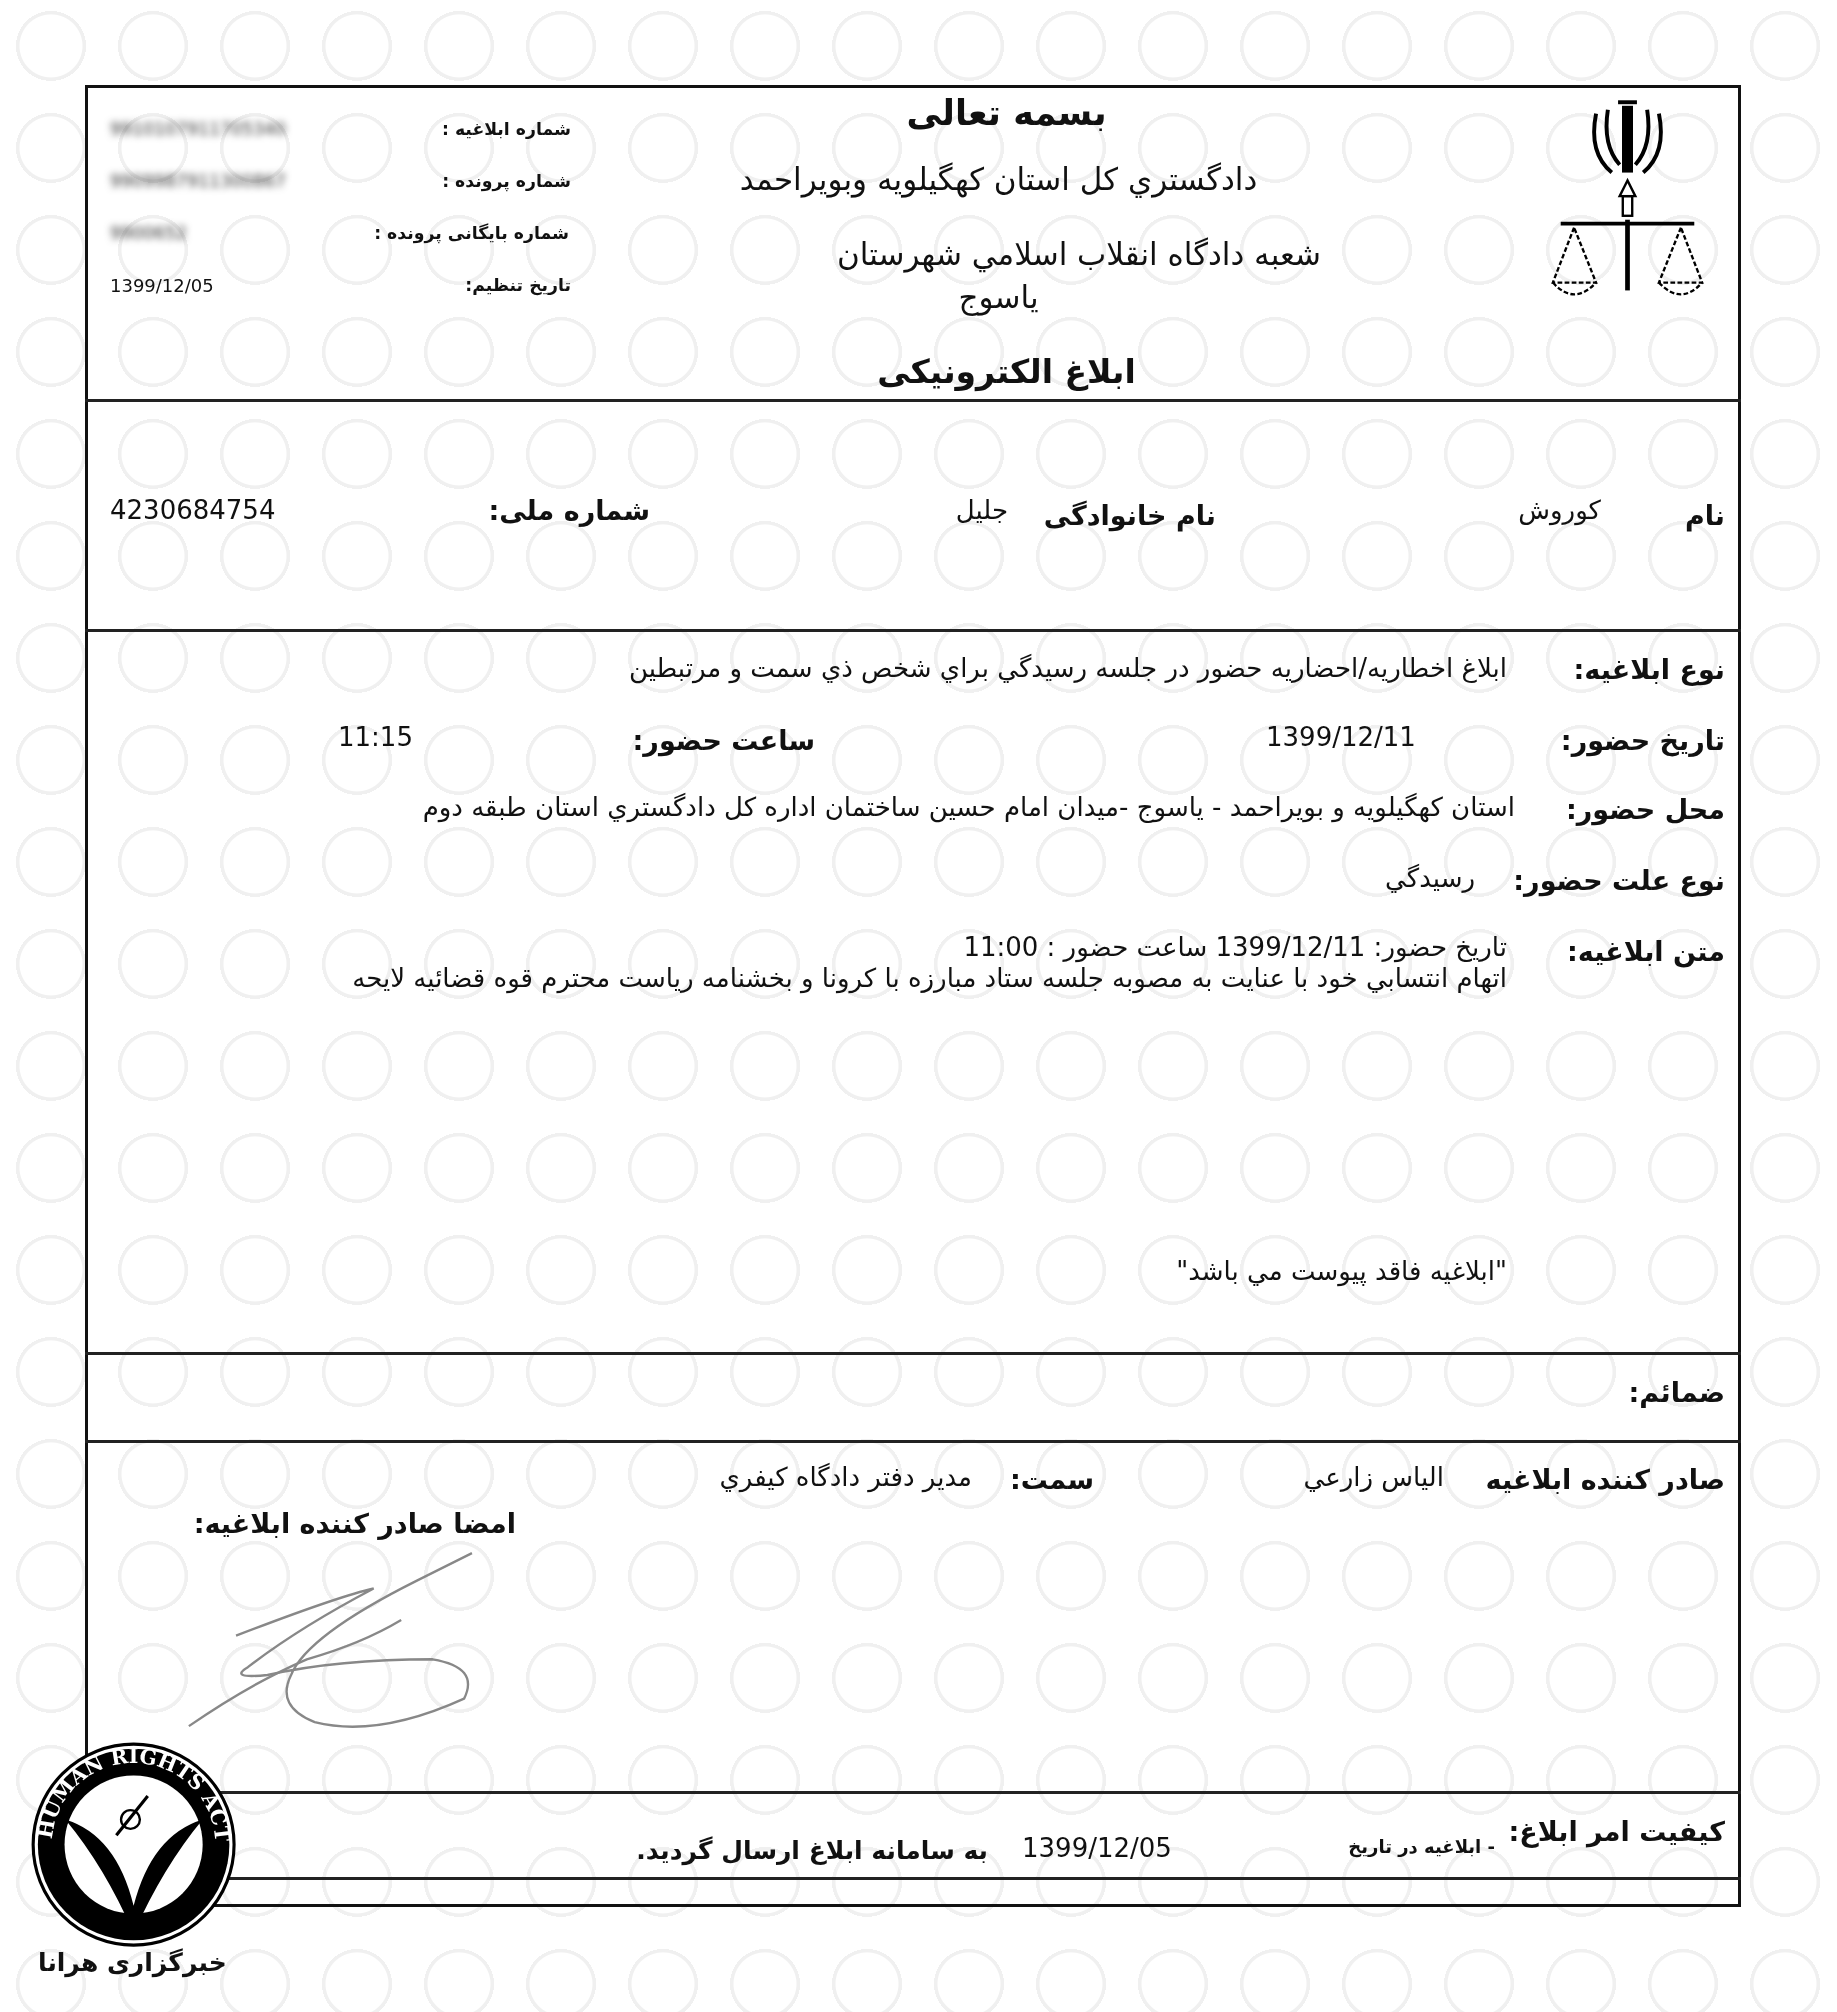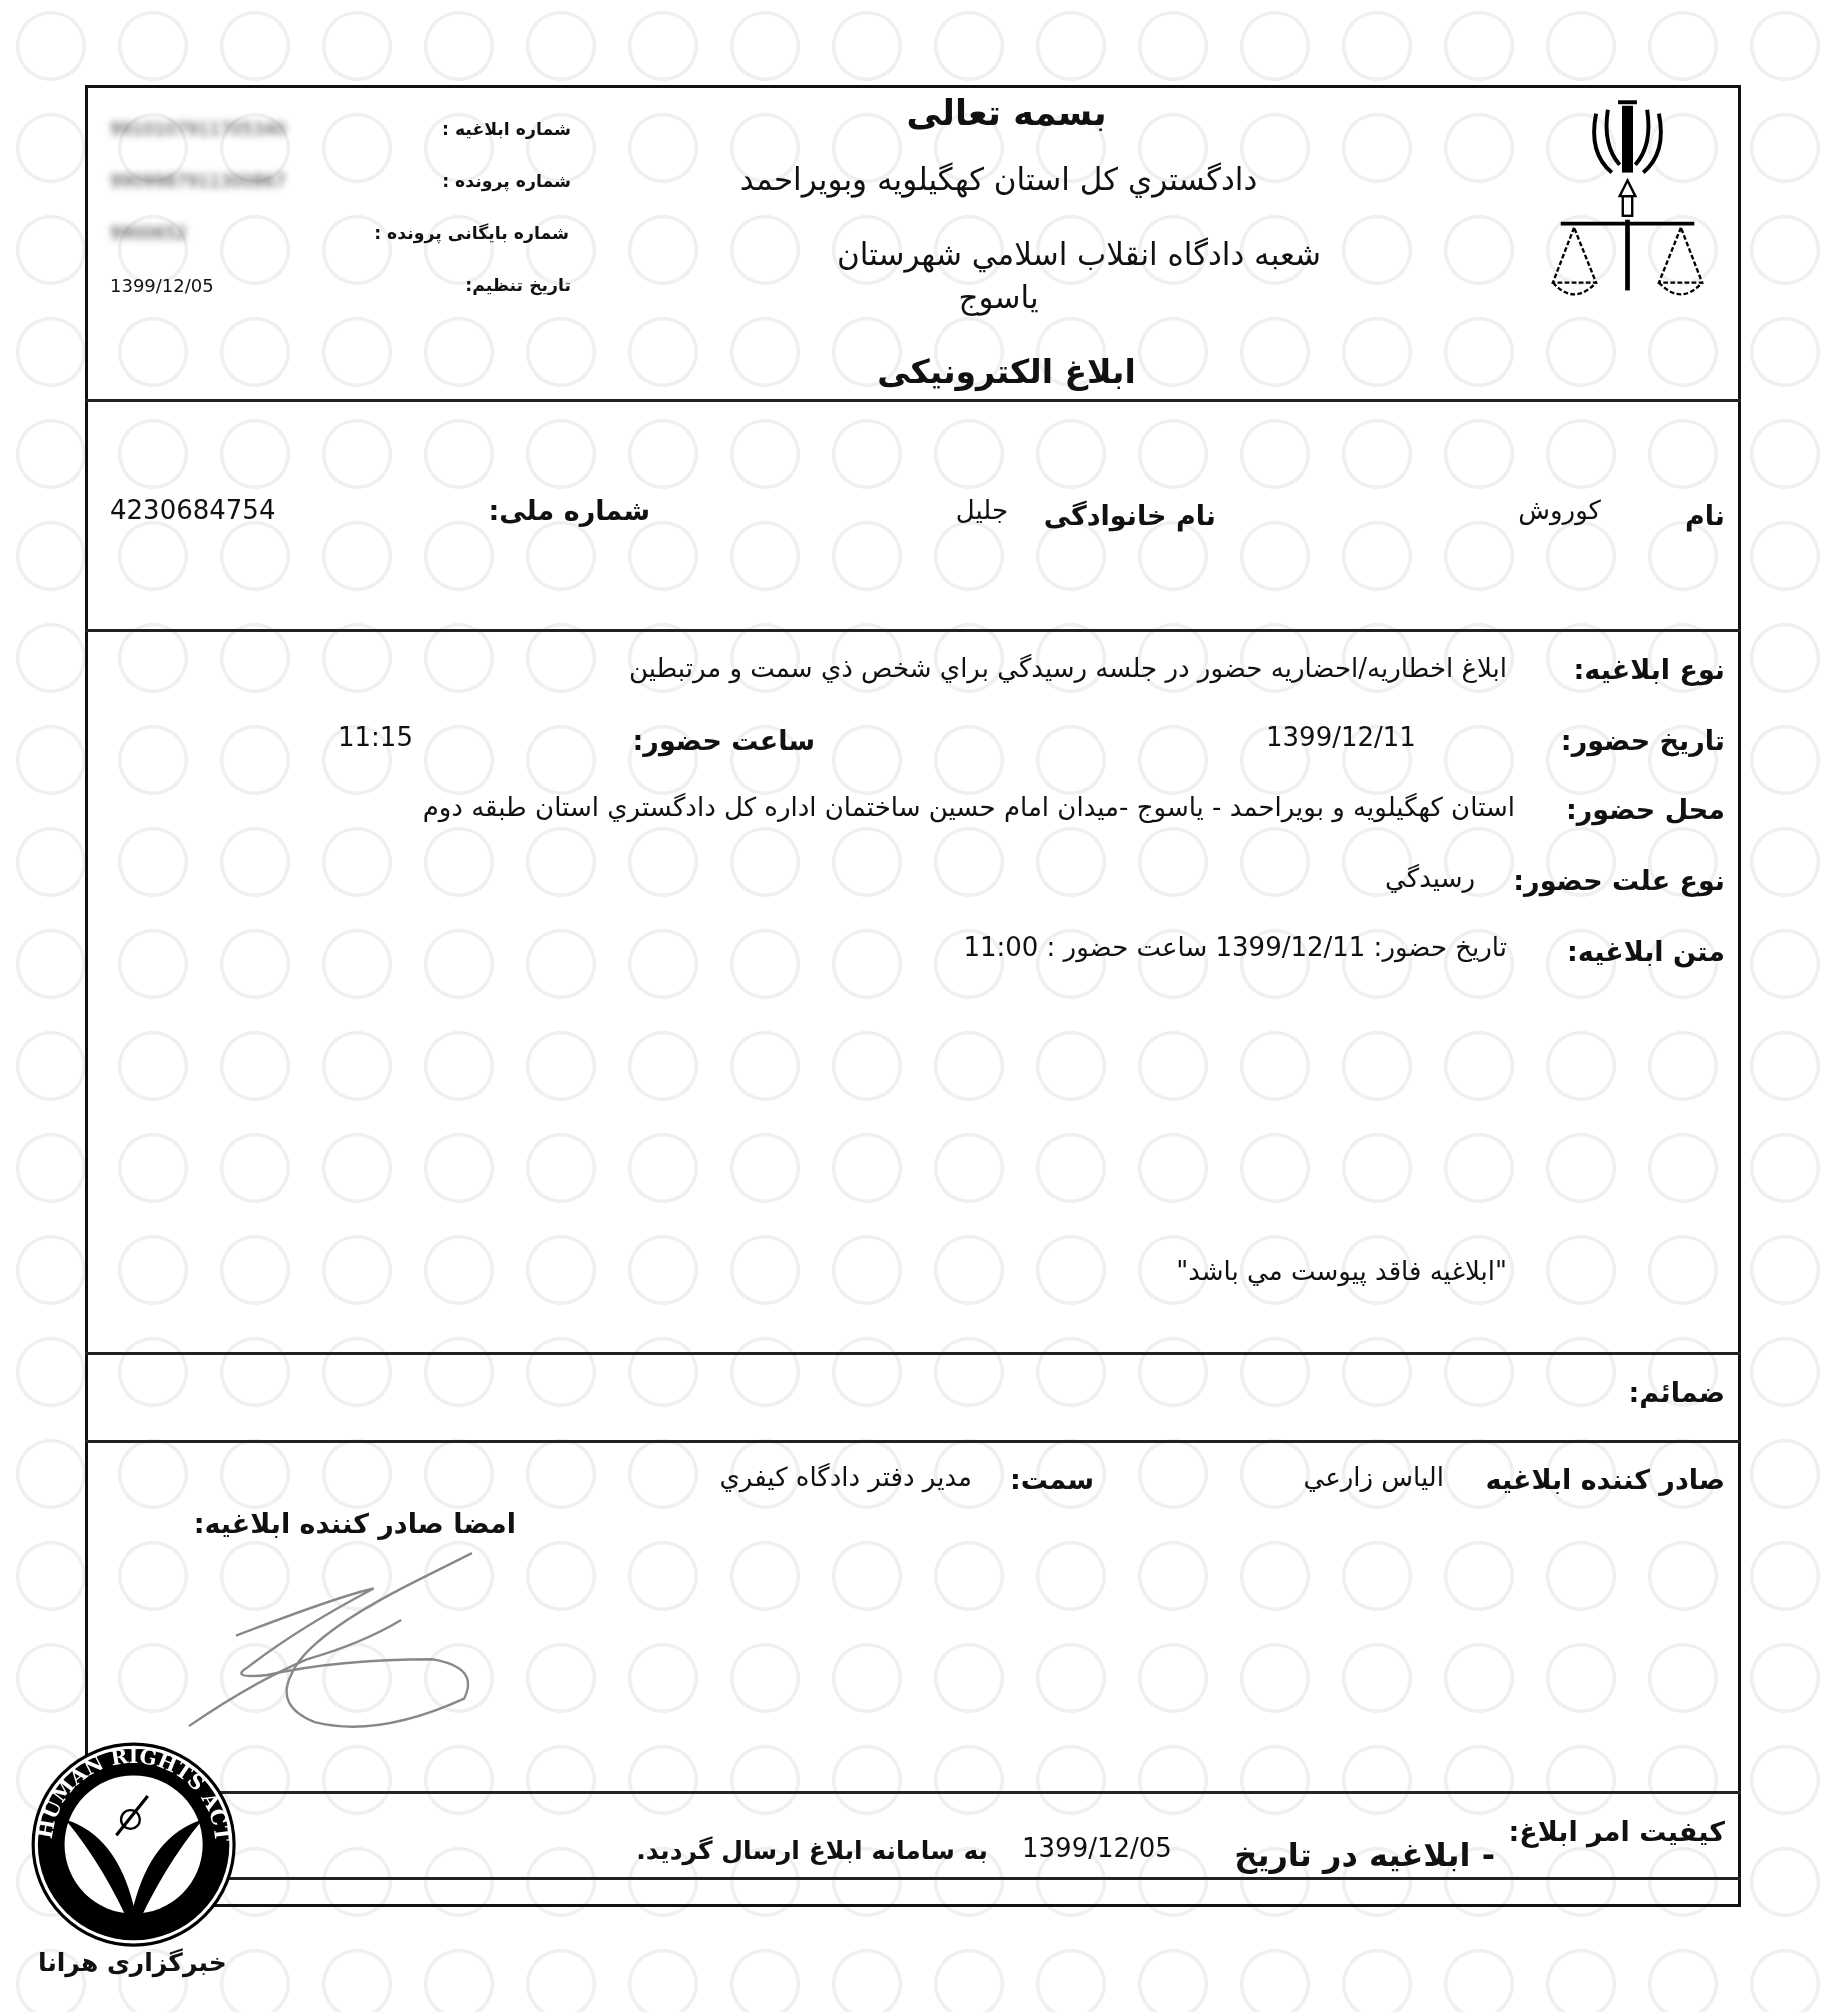--- a/index.html
+++ b/index.html
@@ -89,20 +89,21 @@
 
 <div class="abs lbl" style="right:112px; top:794px;">محل حضور:</div>
 <div class="abs val" style="right:322px; top:792px;">استان کهگیلویه و بویراحمد - یاسوج -میدان امام حسین ساختمان اداره کل دادگستري استان طبقه دوم</div>
 
 <div class="abs lbl" style="right:112px; top:865px;">نوع علت حضور:</div>
 <div class="abs val" style="right:362px; top:863px;">رسیدگي</div>
 
 <div class="abs lbl" style="right:112px; top:936px;">متن ابلاغیه:</div>
 <div class="body-text" style="top:932px;">
   <div>تاریخ حضور: 1399/12/11 ساعت حضور : 11:00</div>
+  <div>اتهام انتسابي خود با عنایت به مصوبه جلسه ستاد مبارزه با کرونا و بخشنامه ریاست محترم قوه قضائیه لایحه</div>
 </div>
 
 <div class="abs val" style="right:330px; top:1256px;">"ابلاغیه فاقد پیوست مي باشد"</div>
 
 <div class="hr" style="top:1352px;"></div>
 
 <div class="abs lbl" style="right:112px; top:1377px;">ضمائم:</div>
 
 <div class="hr" style="top:1440px;"></div>
 
@@ -117,21 +118,21 @@
     <g fill="none" stroke="#888" stroke-width="3">
       <path d="M70 110 Q200 60 245 50 Q150 100 85 150 Q60 165 110 160 Q200 140 320 140 Q380 150 360 190 Q250 240 170 220 Q120 200 140 160 Q160 110 300 40 L370 5"></path>
       <path d="M10 225 Q90 170 160 140 Q230 120 280 90"></path>
     </g>
   </svg>
 </div>
 
 <div class="hr" style="top:1791px;"></div>
 
 <div class="abs lbl" style="right:112px; top:1816px;">کیفیت امر ابلاغ:</div>
-<div class="abs lbl" style="right:342px; top:1836px; font-size:32px;">- ابلاغیه در تاریخ</div>
+<div class="abs lbl" style="right:342px; top:1836px; font-size:18px;">- ابلاغیه در تاریخ</div>
 <div class="abs val ltr" style="left:1022px; top:1833px;">1399/12/05</div>
 <div class="abs lbl" style="right:849px; top:1836px; font-size:25px;">به سامانه ابلاغ ارسال گردید.</div>
 
 <div class="hr" style="top:1877px;"></div>
 
 <div style="position:absolute; left:30px; top:1741px; width:208px; height:208px;">
   <svg width="208" height="208" viewBox="0 0 265 265">
     <circle cx="132" cy="132" r="128" fill="#fff" stroke="#000" stroke-width="4"></circle>
     <circle cx="132" cy="132" r="122" fill="#000"></circle>
     <circle cx="132" cy="132" r="88" fill="#fff"></circle>

